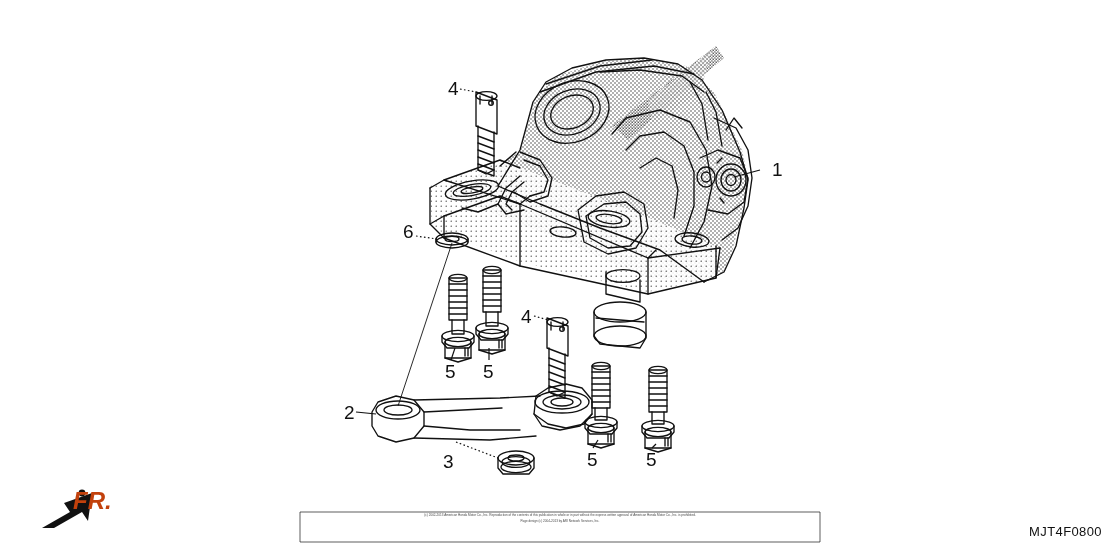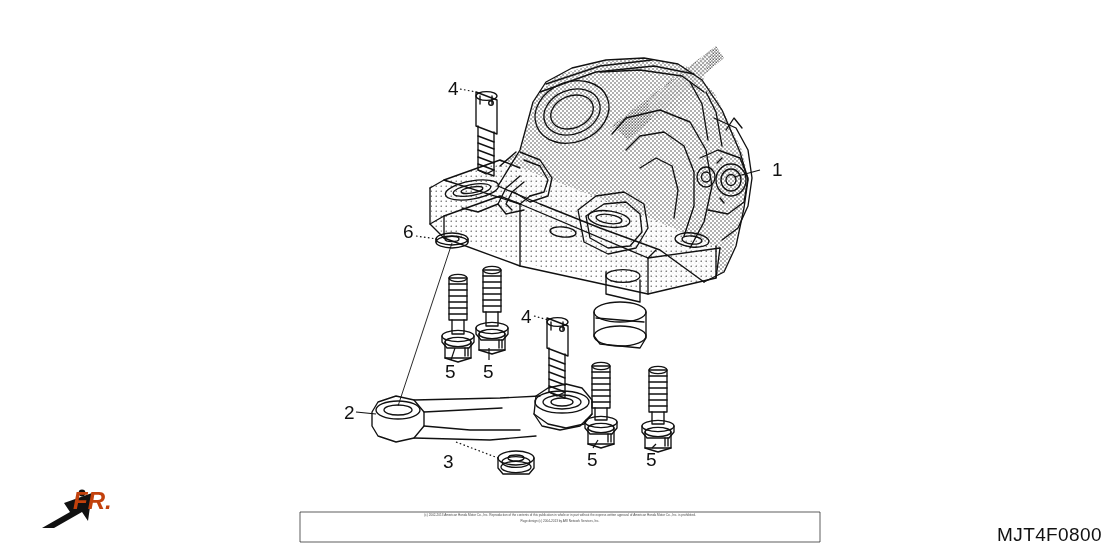--- a/index.html
+++ b/index.html
@@ -5,21 +5,21 @@
   html,body{margin:0;padding:0;background:#fff;}
   body{width:1120px;height:560px;overflow:hidden;
        font-family:"Liberation Sans", sans-serif;color:#111;}
   #sheet{position:relative;width:1120px;height:560px;background:#fff;}
   #art{position:absolute;left:0;top:0;}
   .callout{position:absolute;font-family:"Liberation Sans",sans-serif;
            font-size:19px;color:#111;line-height:1;letter-spacing:0;}
   #footer-copy{position:absolute;left:300px;top:513px;width:520px;
            text-align:center;font-size:3.1px;line-height:5.6px;color:#4a4a4a;
            font-family:"Liberation Sans",sans-serif;white-space:normal;}
-  #page-code{position:absolute;right:18px;top:524px;font-size:19px;
+  #page-code{position:absolute;right:18px;top:524px;font-size:13px;
            letter-spacing:.4px;color:#111;font-family:"Liberation Sans",sans-serif;}
   #fr-label{position:absolute;left:57px;top:487px;font-size:24px;
            font-weight:bold;font-style:italic;color:#c2410c;
            font-family:"Liberation Sans",sans-serif;margin-left:16px;}
 </style>
 </head>
 <body>
 
 <div id="sheet">
 

